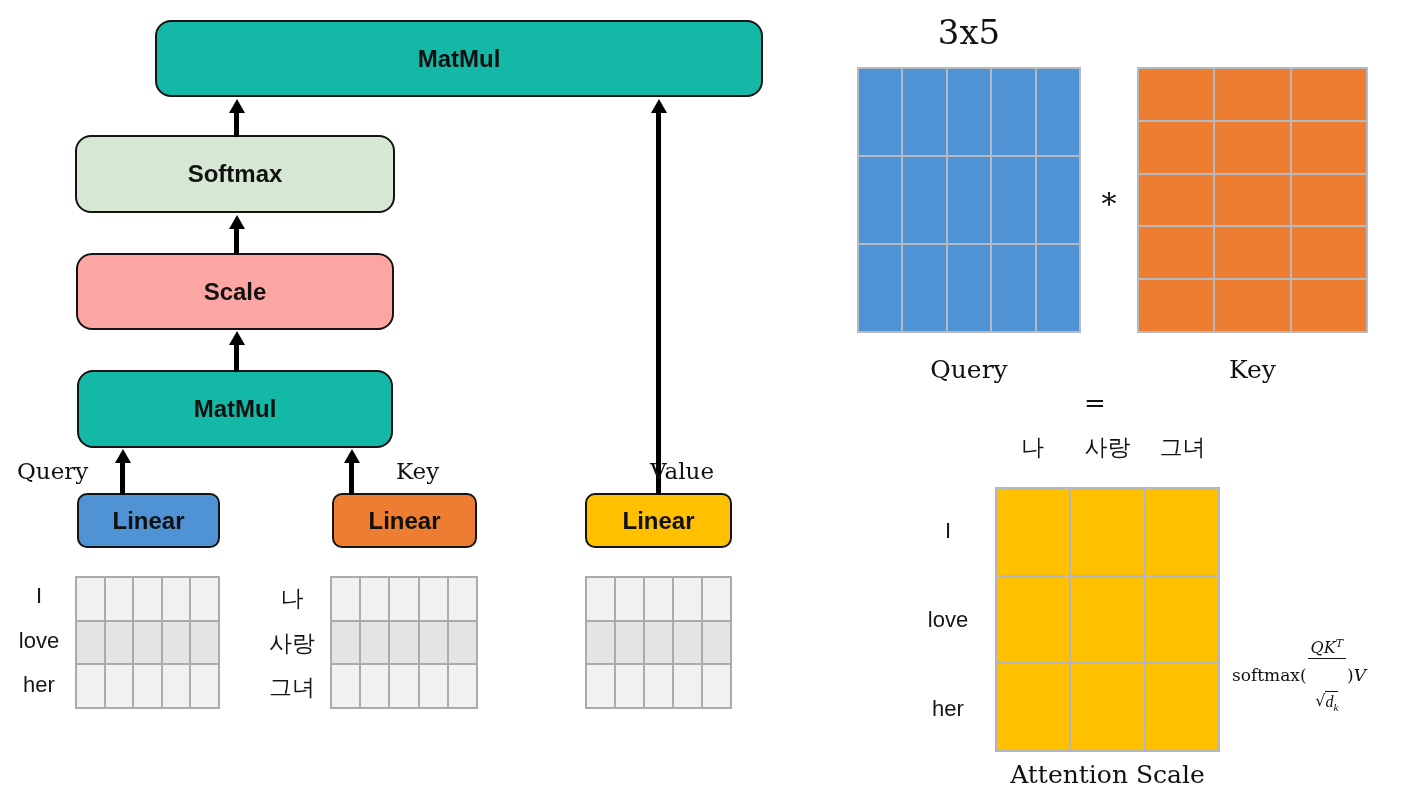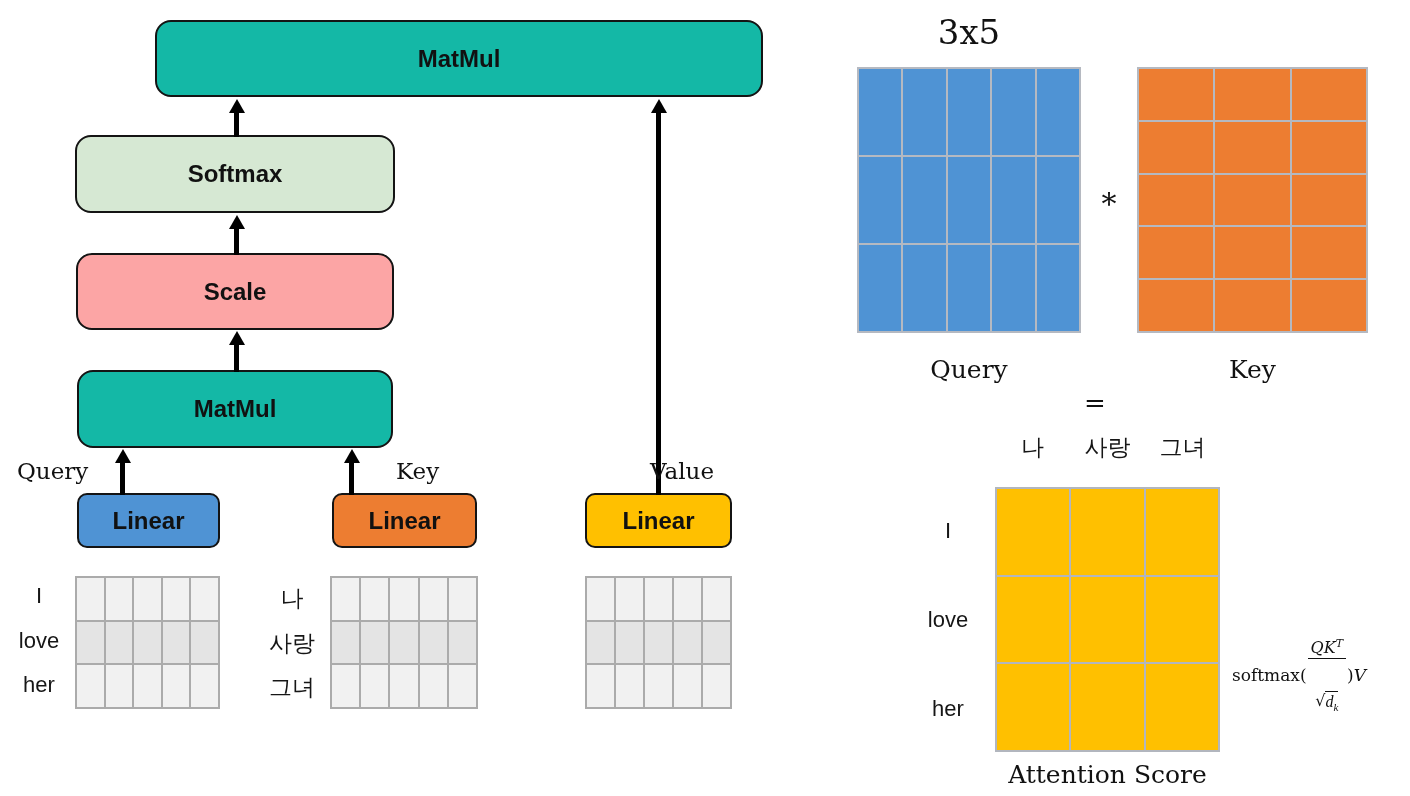--- a/index.html
+++ b/index.html
@@ -229,21 +229,21 @@
       <div class="cell"></div>
       <div class="cell"></div>
       <div class="cell"></div>
       <div class="cell"></div>
       <div class="cell"></div>
       <div class="cell"></div>
       <div class="cell"></div>
       <div class="cell"></div>
     </div>
 
-  <div class="lbl mathit center cap" style="left:975px;top:760px;width:265px;">Attention Score</div>
+  <div class="lbl mathit center cap" style="left:975px;top:760px;width:265px;">Attention Scale</div>
 
   <div class="formula" style="left:1232px;top:637px;">
     <span>softmax(</span>
       <span class="frac">
         <span class="num"><i>QK</i><sup>T</sup></span>
         <span class="den">
           <span>√</span>
           <span class="overl"><i>d</i><sub>k</sub></span>
         </span>
       </span>

